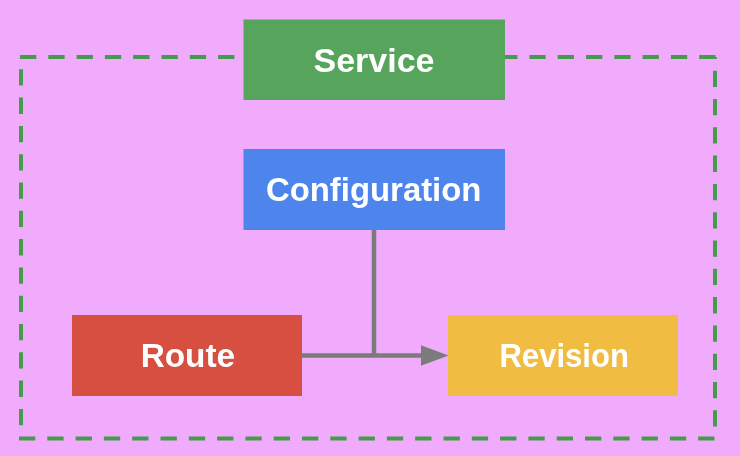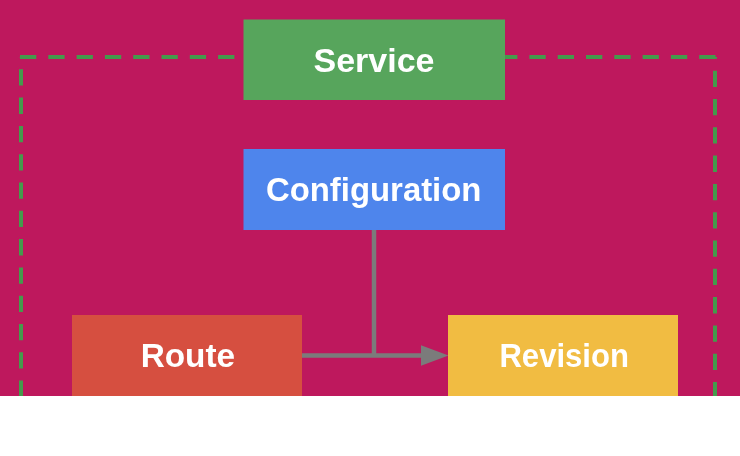--- a/index.html
+++ b/index.html
@@ -1,16 +1,16 @@
 <!DOCTYPE html>
 <html><head>
 <meta charset="utf-8">
 <style>
   html,body{margin:0;padding:0;background:#ffffff;}
-  #stage{position:relative;width:740px;height:396px;overflow:hidden;background:#be185d;}
+  #stage{position:relative;width:740px;height:456px;overflow:hidden;background:#f0abfc;}
   svg{display:block;}
   text{font-family:"Liberation Sans",sans-serif;font-weight:bold;fill:#ffffff;}
 </style>
 </head>
 <body>
 <div id="stage">
 <svg width="740" height="456" viewBox="0 0 740 456" xmlns="http://www.w3.org/2000/svg">
 
   <g stroke="#459a4c" stroke-width="4" stroke-dasharray="16.3 12" fill="none">
     <line x1="20" y1="57" x2="716.5" y2="57"></line>

